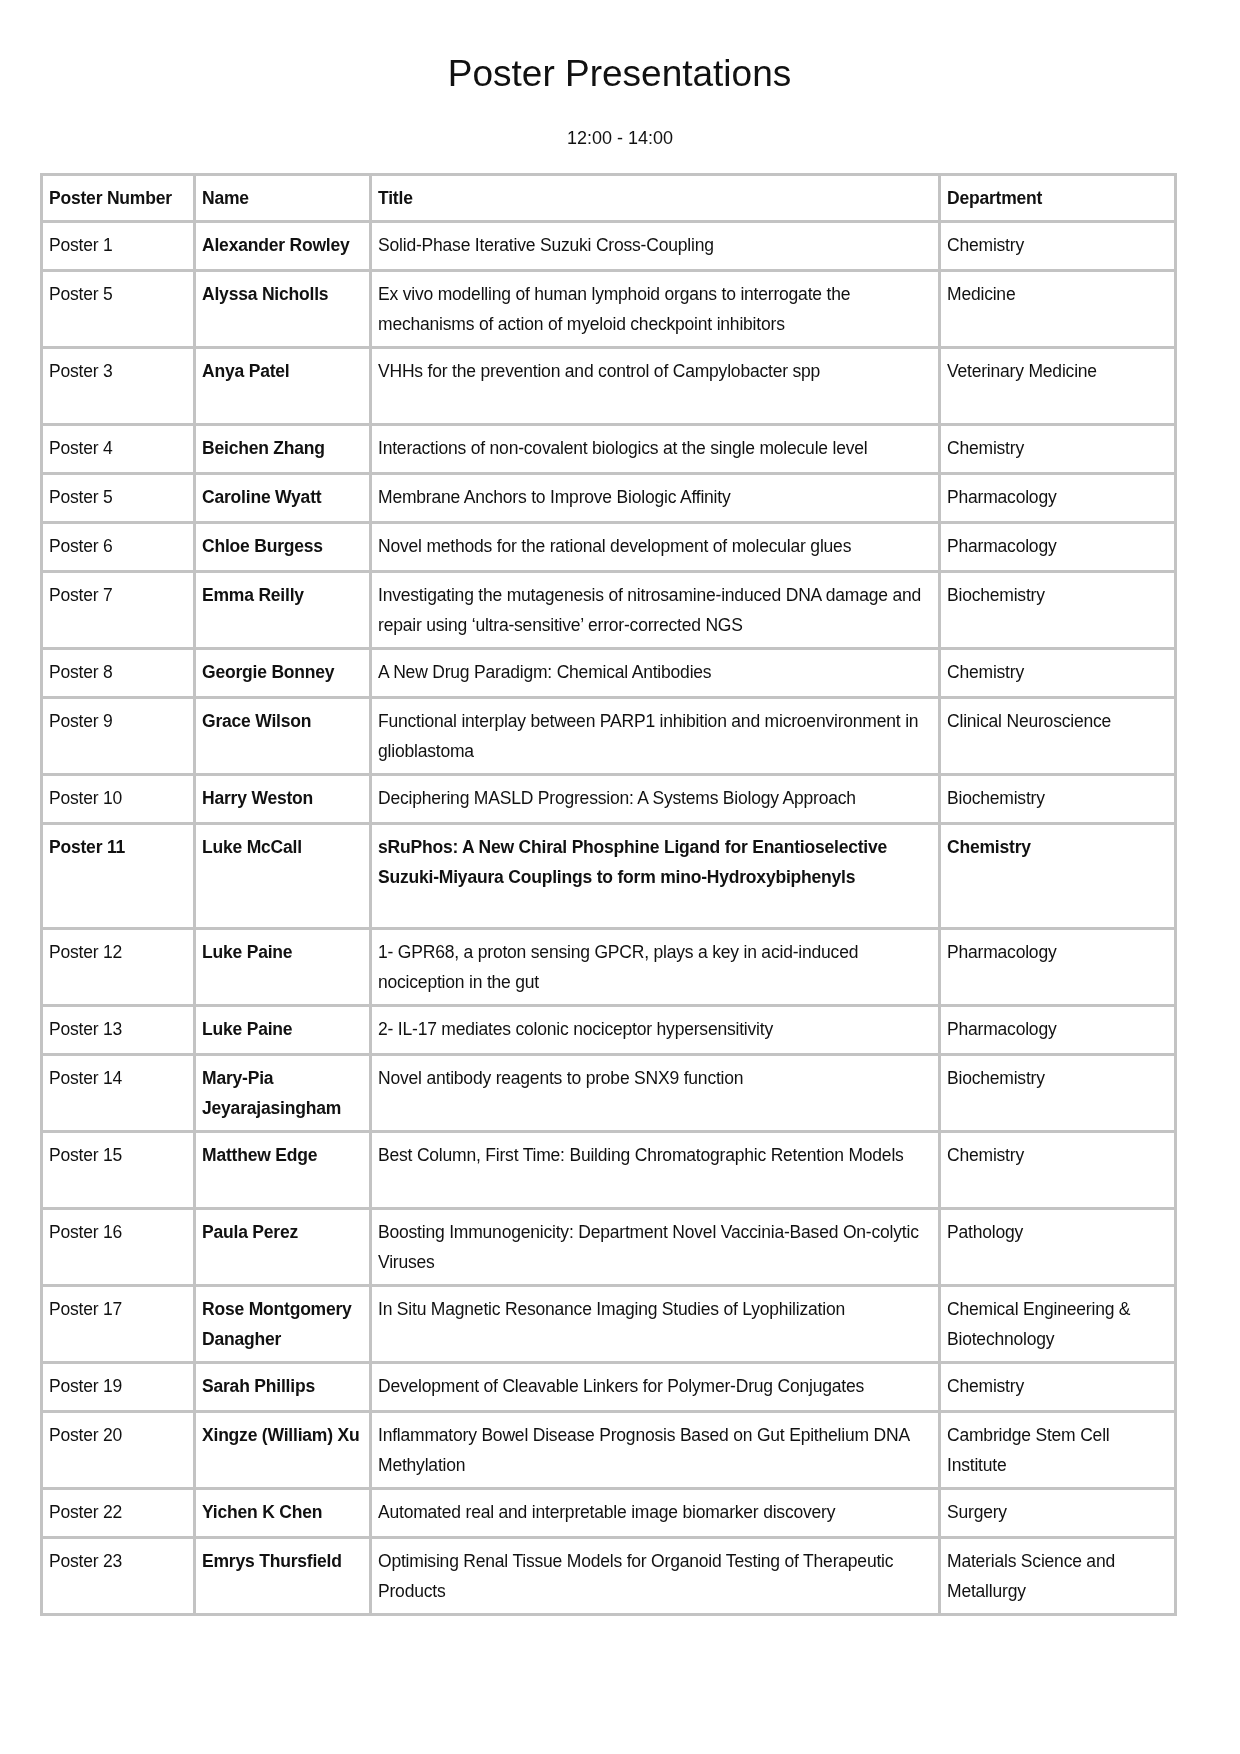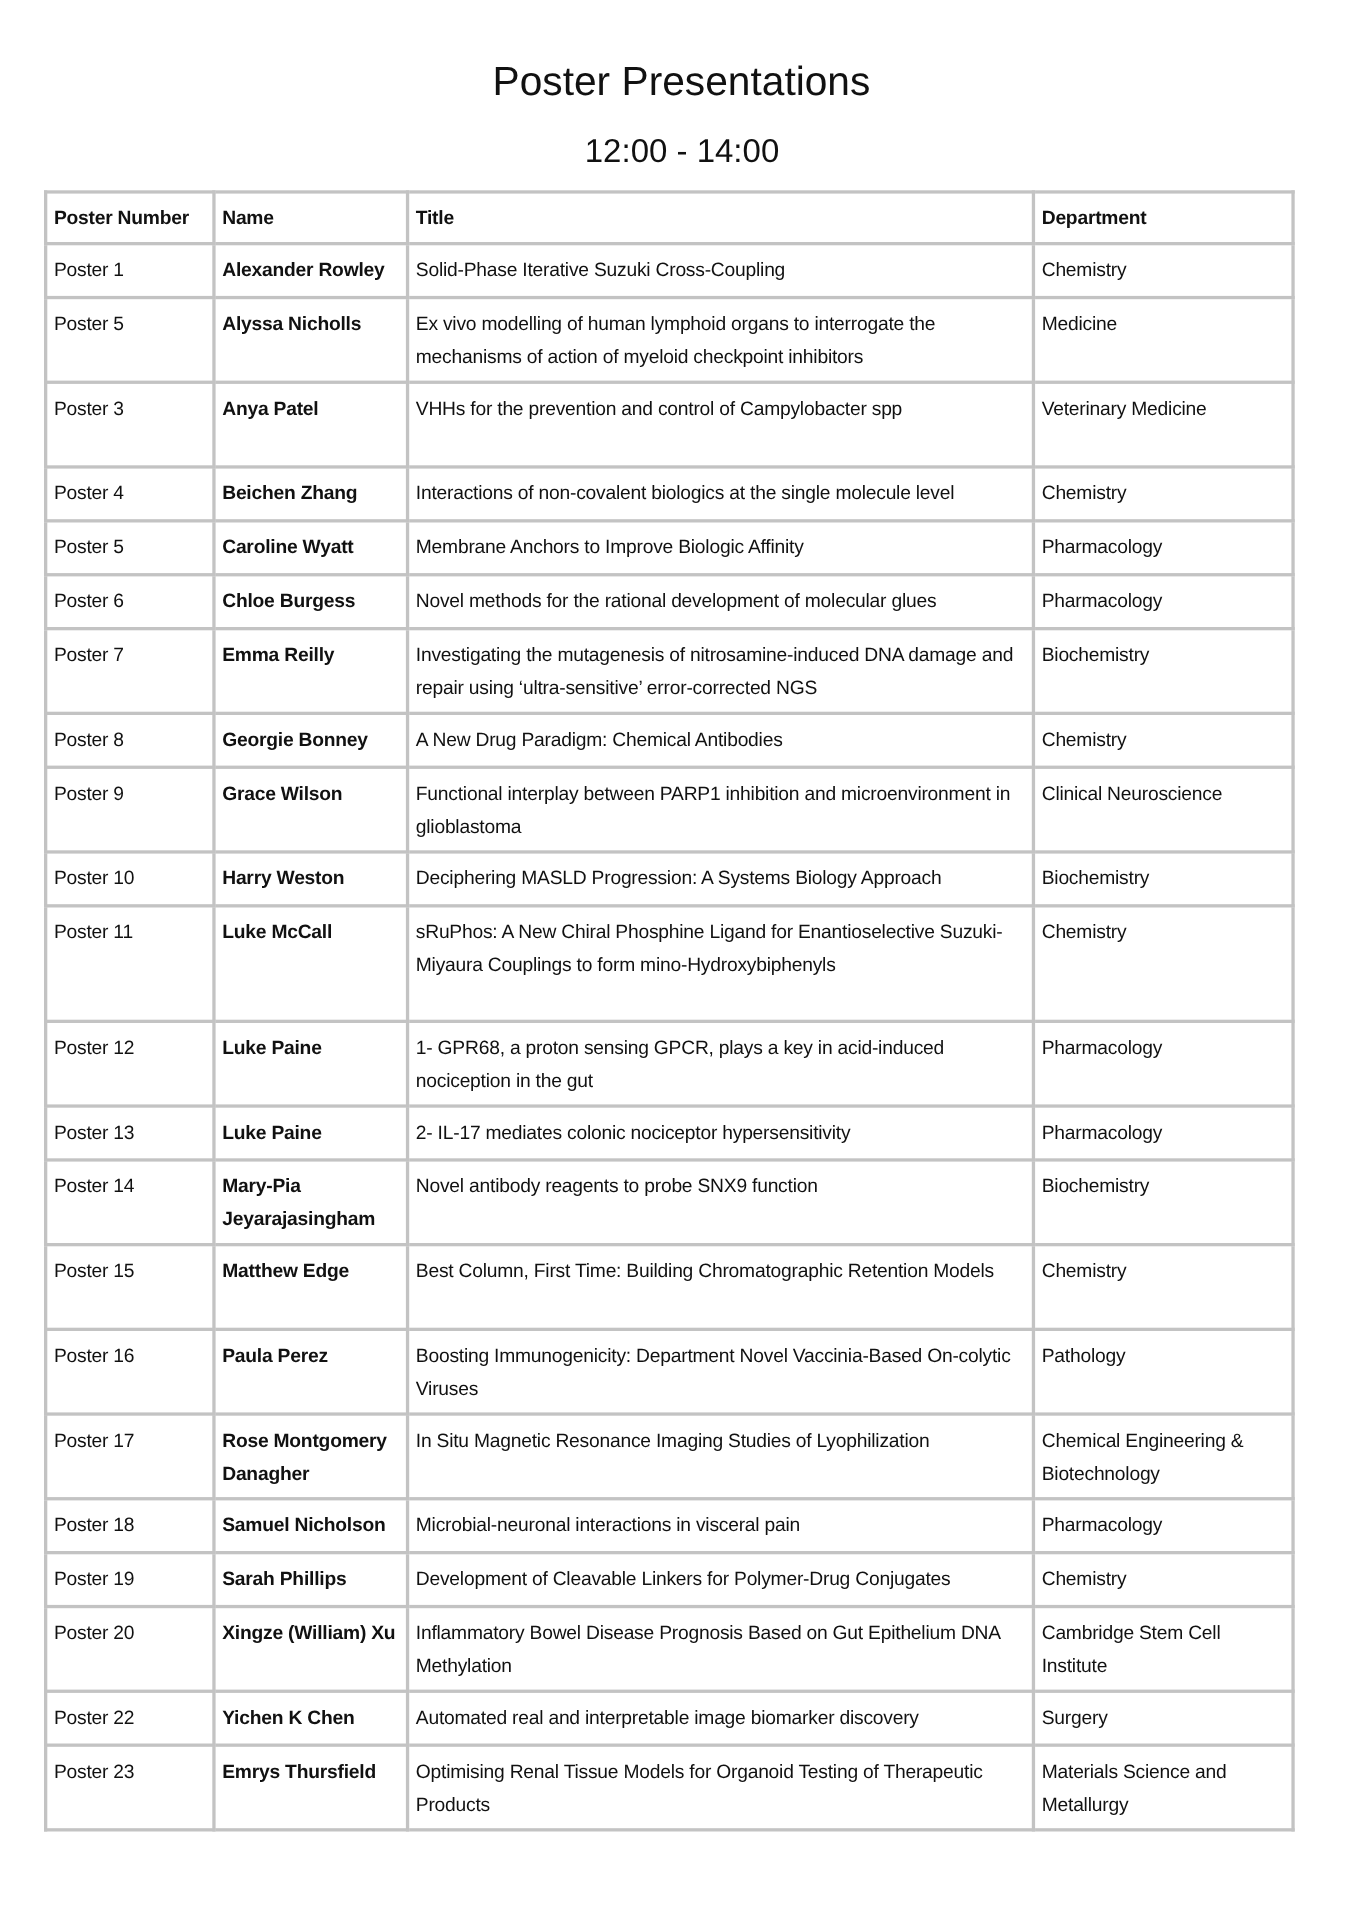--- a/index.html
+++ b/index.html
@@ -6,42 +6,42 @@
   body {
     width: 1240px; height: 1754px; position: relative; overflow: hidden;
     font-family: "Liberation Sans", "DejaVu Sans", sans-serif; color: #111;
   }
   .title {
     position: absolute; left: 0; width: 1239px; top: 52px;
     text-align: center; font-size: 37px; line-height: 44px; color: #111;
   }
   .subtitle {
     position: absolute; left: 0; width: 1240px; top: 122px;
-    text-align: center; font-size: 30px; line-height: 32px; color: #111;
+    text-align: center; font-size: 18px; line-height: 32px; color: #111;
   }
   table.schedule {
     position: absolute; left: 40px; top: 173px;
     width: 1134px; border-collapse: collapse; table-layout: fixed;
     font-size: 17.5px; line-height: 30px; border-radius: 21px;
   }
   table.schedule col.c1 { width: 153px; }
   table.schedule col.c2 { width: 176px; }
   table.schedule col.c3 { width: 569px; }
   table.schedule col.c4 { width: 236px; }
   table.schedule td, table.schedule th {
     border: 3px solid #c3c3c3;
     padding: 7px 6px 7px 6px;
     vertical-align: top; text-align: left;
     letter-spacing: -0.2px;
   }
   table.schedule th { font-weight: bold; height: 30px; }
   td.name { font-weight: bold; }
   tr.h1 td { height: 32px; }
   tr.h2 td { height: 60px; }
-  tr.h3 td { height: 88px; }
+  tr.h3 td { height: 88px; font-weight: bold; }
 </style>
 </head>
 <body>
 
 <div class="title">Poster Presentations</div>
 <div class="subtitle">12:00 - 14:00</div>
 
 <table class="schedule">
   <colgroup>
       <col class="c1">
@@ -154,26 +154,20 @@
         <td>Boosting Immunogenicity: Department Novel Vaccinia-Based On-colytic Viruses</td>
         <td>Pathology</td>
       </tr>
       <tr class="h2">
         <td>Poster 17</td>
         <td class="name">Rose Montgomery Danagher</td>
         <td>In Situ Magnetic Resonance Imaging Studies of Lyophilization</td>
         <td>Chemical Engineering &amp; Biotechnology</td>
       </tr>
       <tr class="h1">
-        <td>Poster 18</td>
-        <td class="name">Samuel Nicholson</td>
-        <td>Microbial-neuronal interactions in visceral pain</td>
-        <td>Pharmacology</td>
-      </tr>
-      <tr class="h1">
         <td>Poster 19</td>
         <td class="name">Sarah Phillips</td>
         <td>Development of Cleavable Linkers for Polymer-Drug Conjugates</td>
         <td>Chemistry</td>
       </tr>
       <tr class="h2">
         <td>Poster 20</td>
         <td class="name">Xingze (William) Xu</td>
         <td>Inflammatory Bowel Disease Prognosis Based on Gut Epithelium DNA Methylation</td>
         <td>Cambridge Stem Cell Institute</td>

